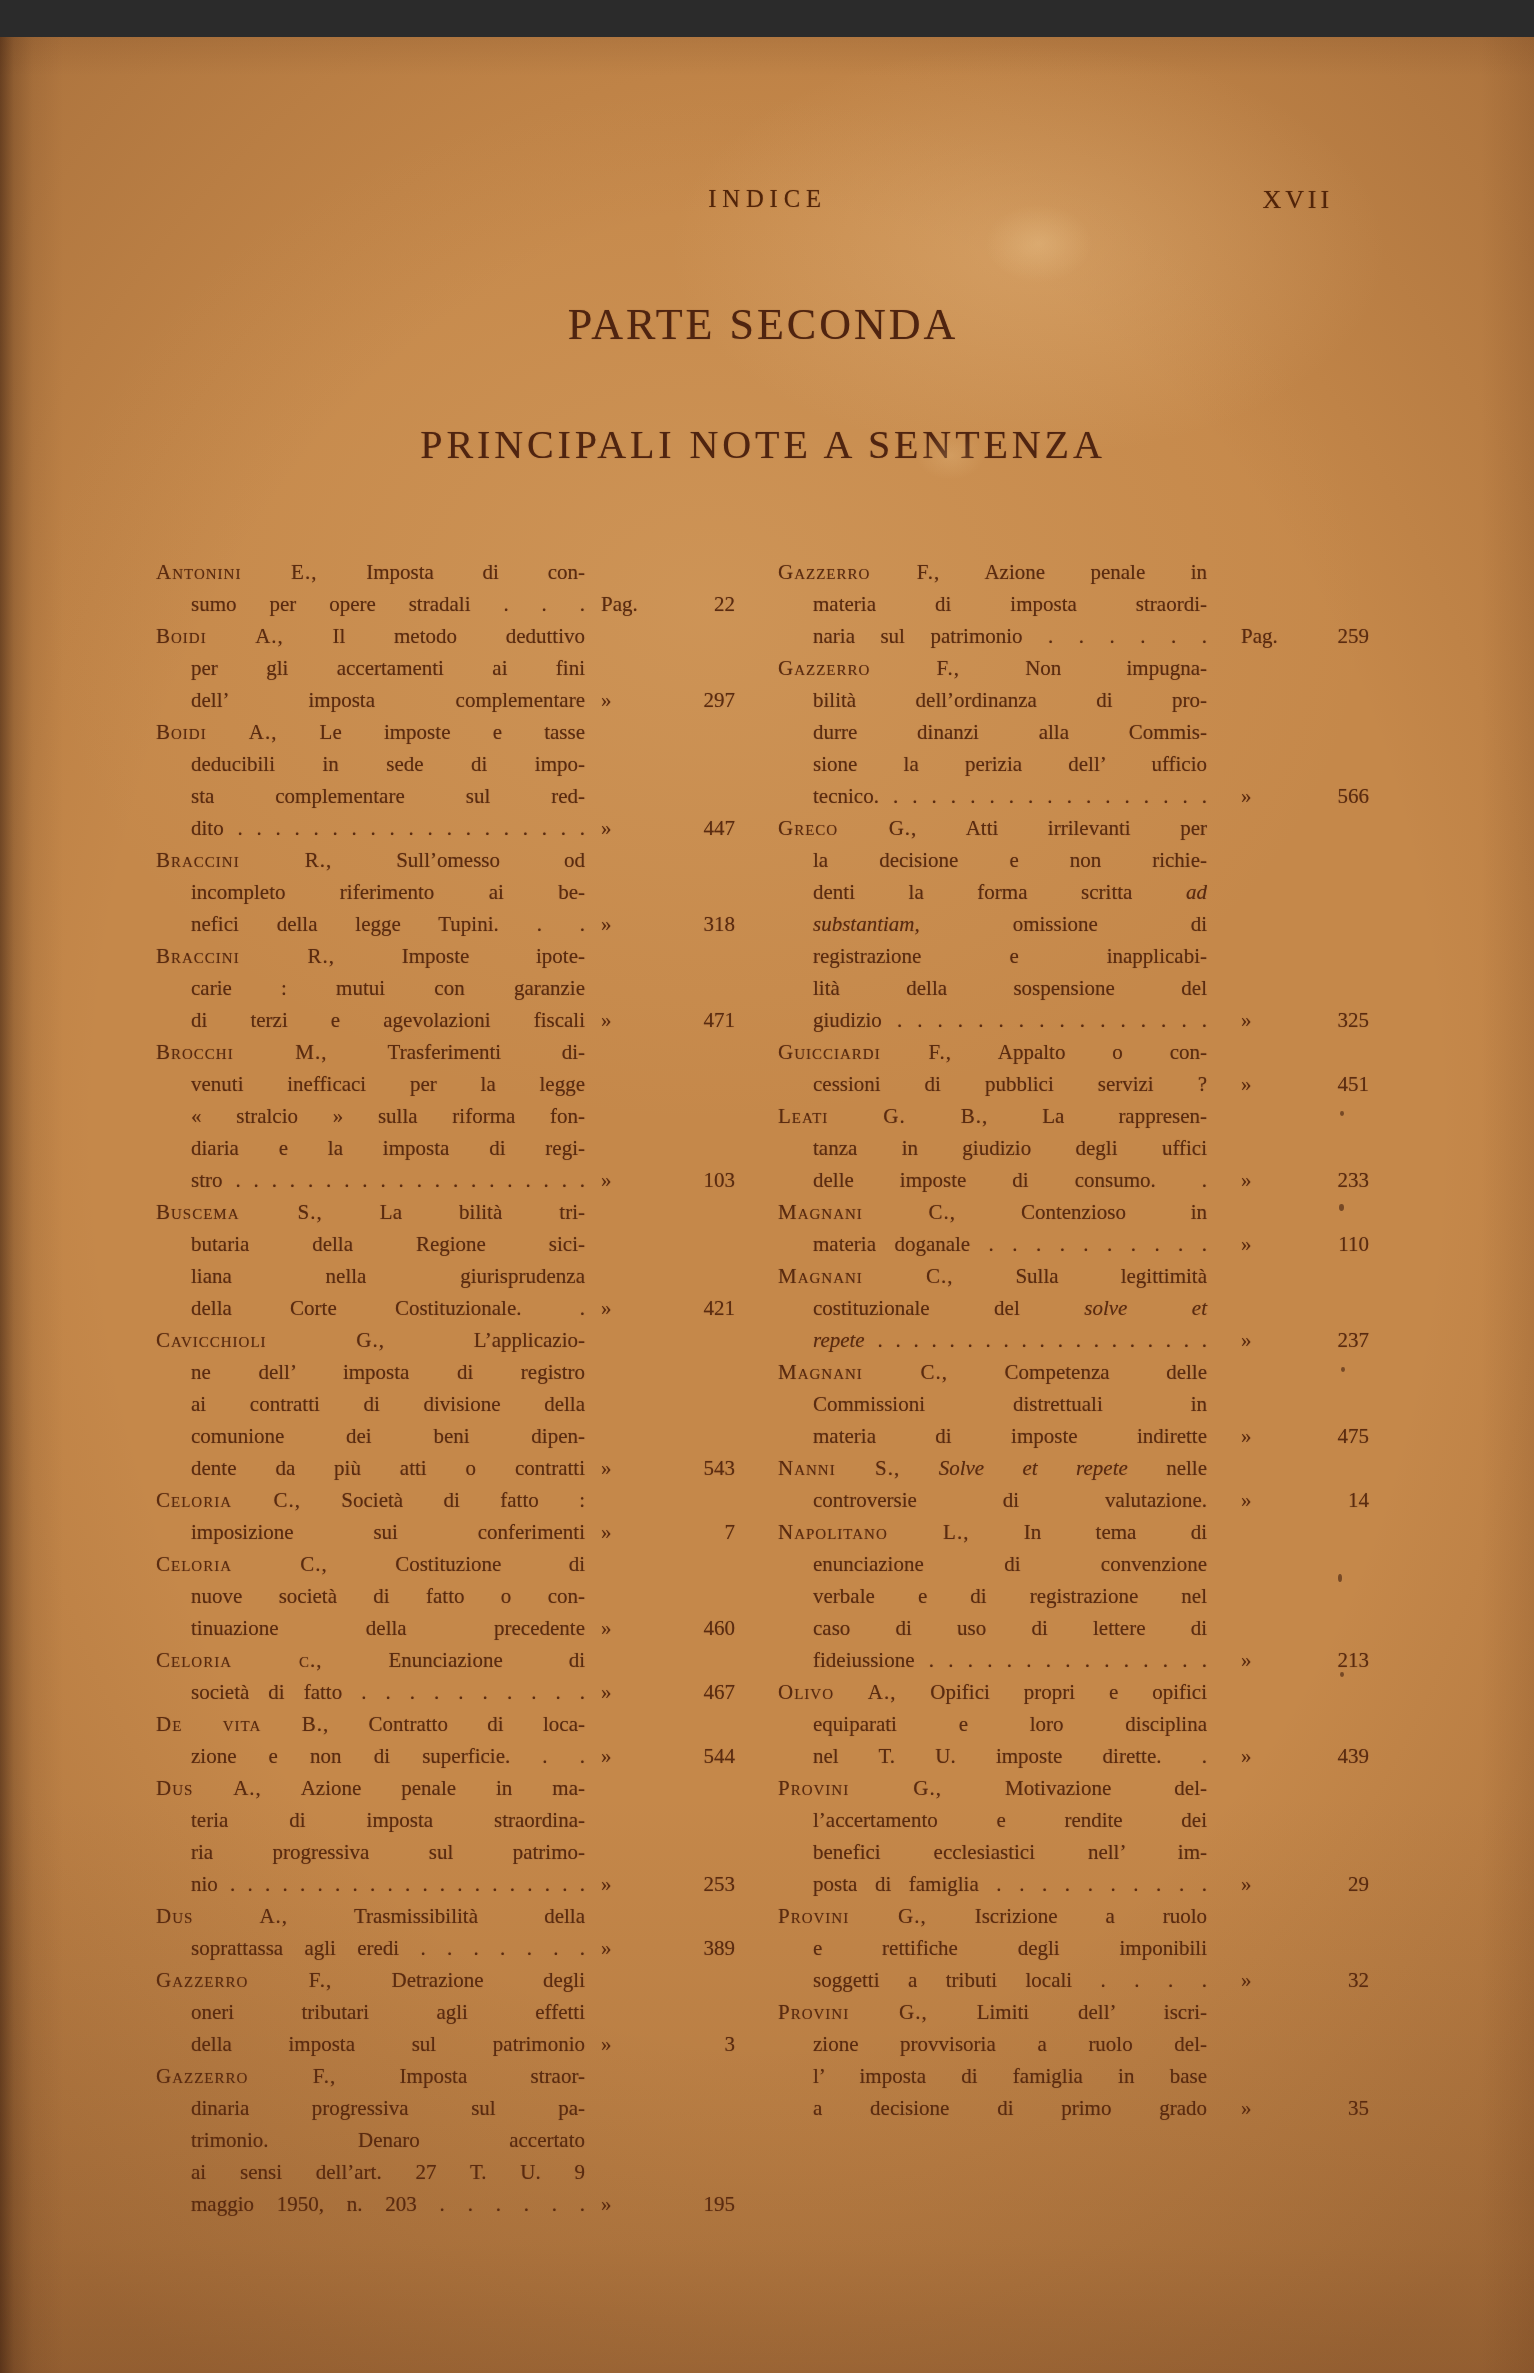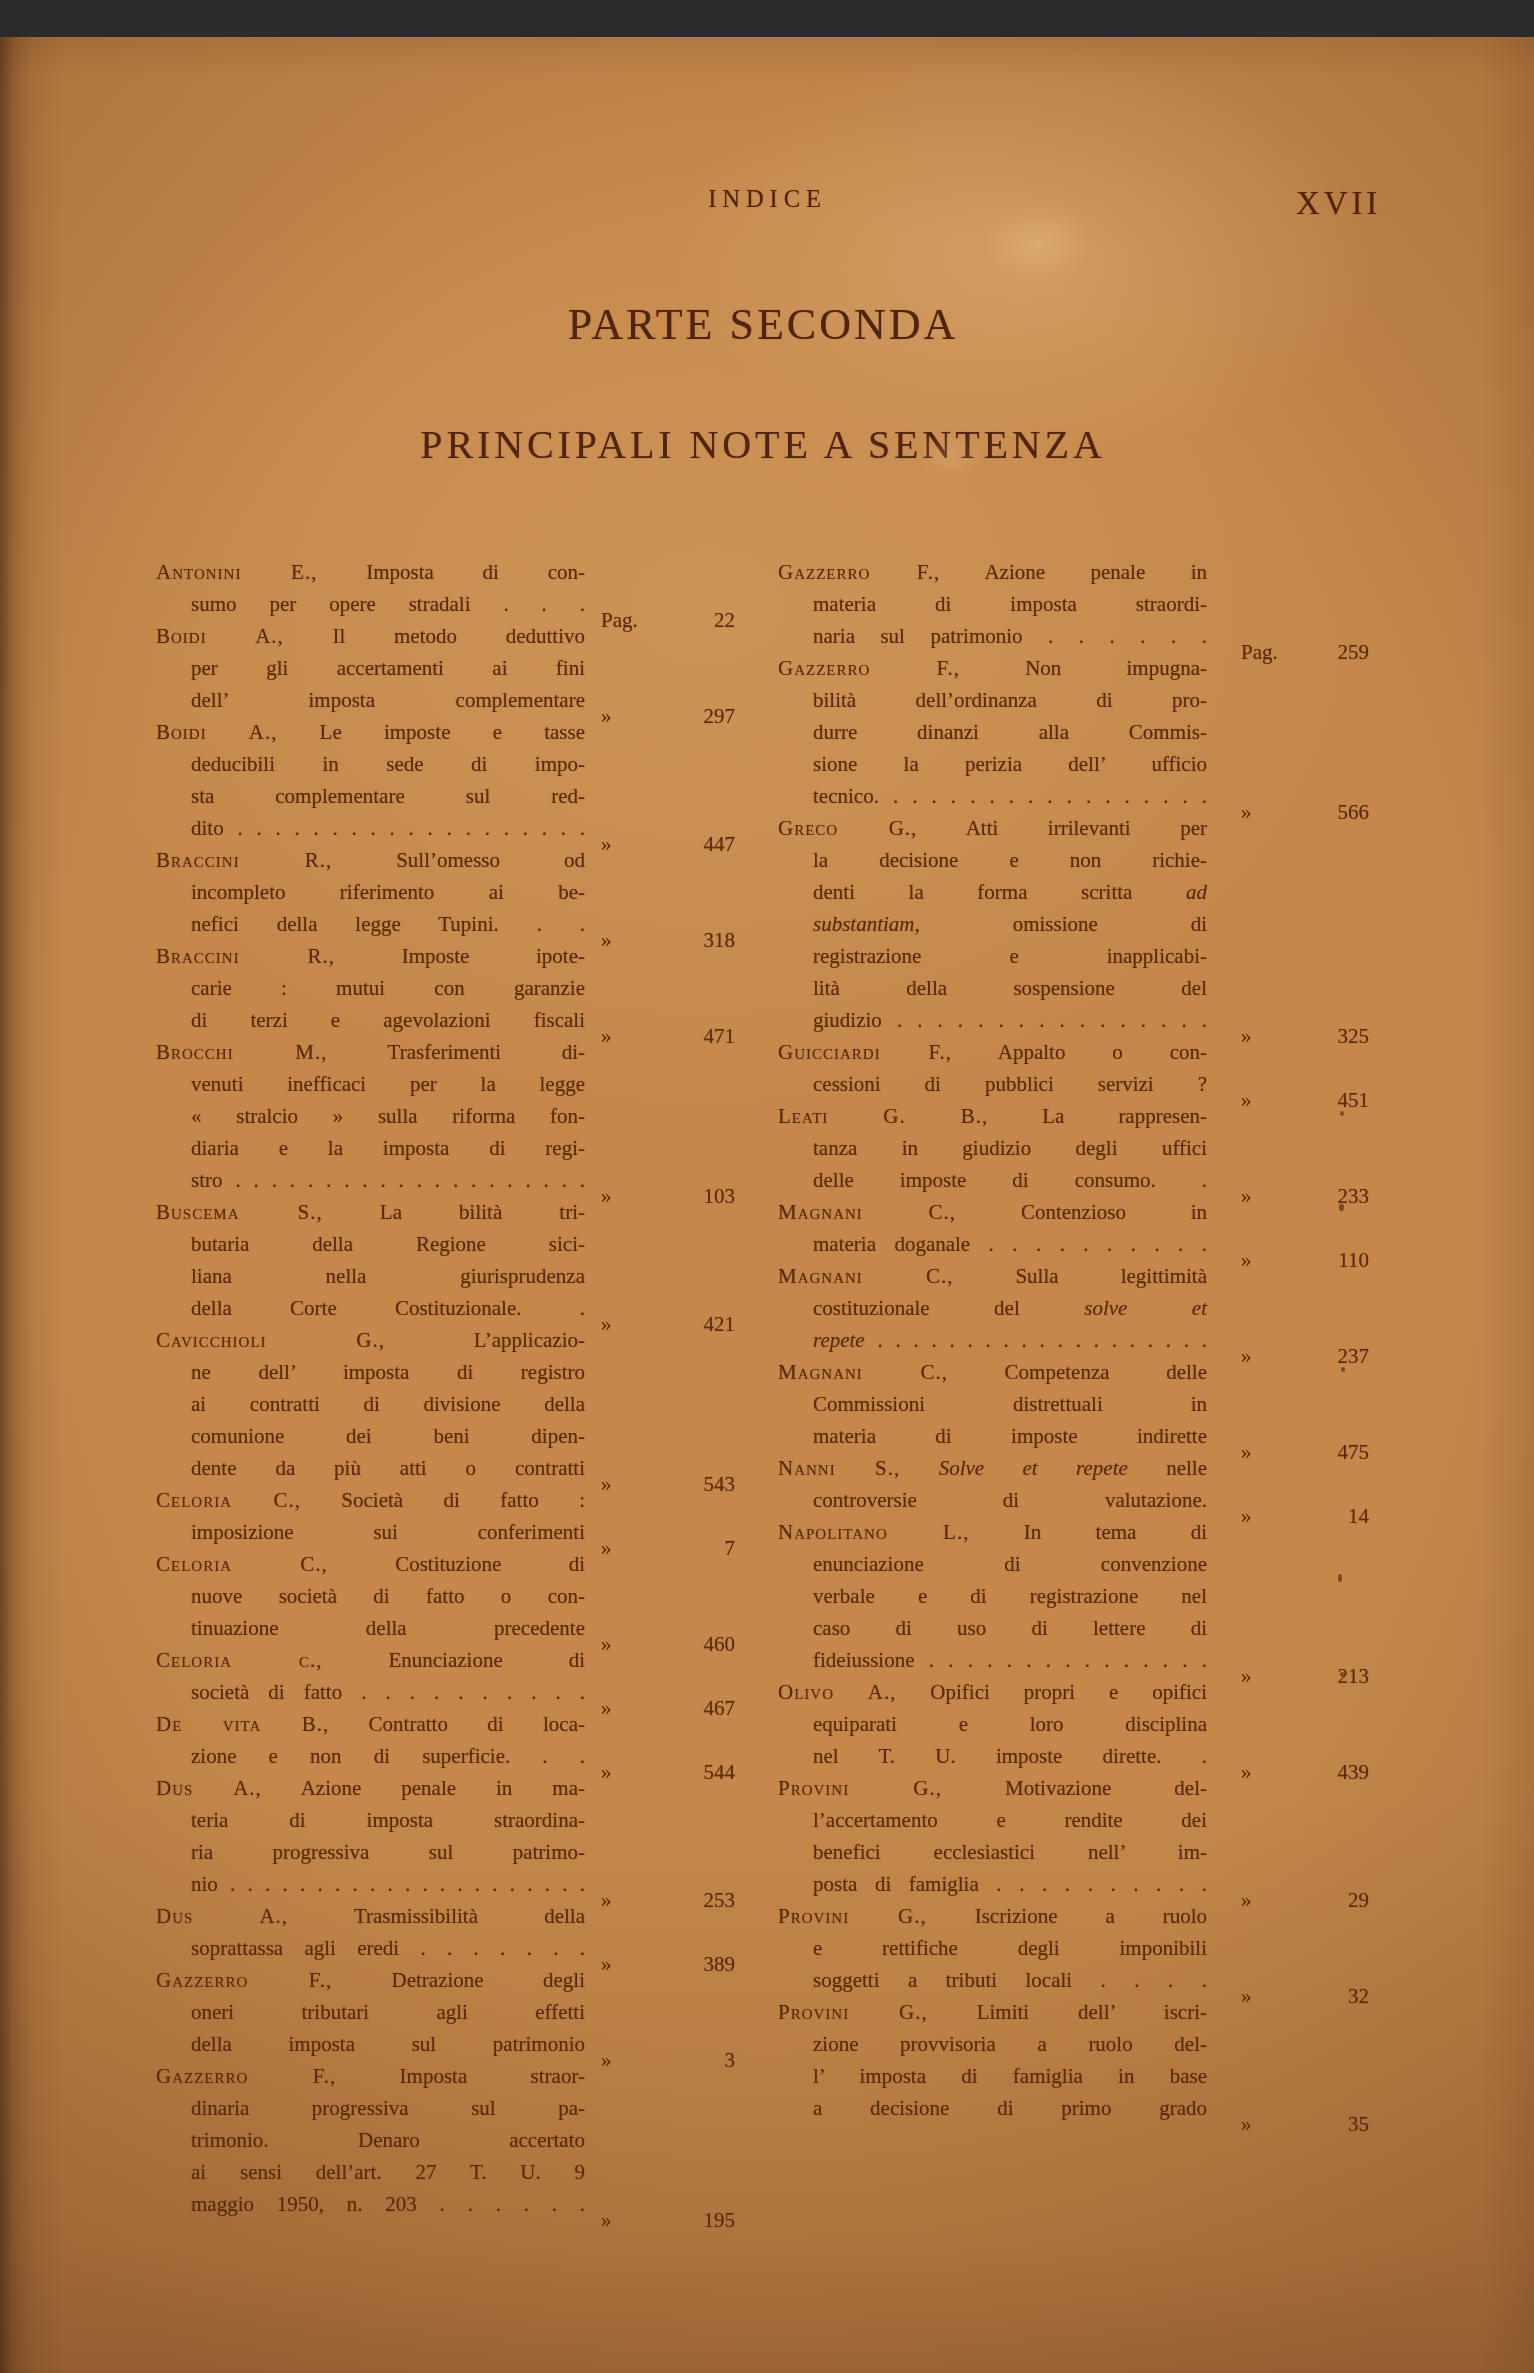--- a/index.html
+++ b/index.html
@@ -20,22 +20,22 @@
       linear-gradient(to bottom, rgba(60,24,8,0.10) 0px, rgba(0,0,0,0) 39px),
       linear-gradient(to bottom, rgba(0,0,0,0) 74%, rgba(72,32,10,0.14) 93%, rgba(64,26,9,0.28) 100%),
       radial-gradient(ellipse 1084px 1478px at 50% 46%, rgba(0,0,0,0) 62%, rgba(80,38,14,0.20) 100%);
     margin-top: 37px;
   }
   .running-head{
     position:absolute;top:148px;left:156px;width:1223px;
     text-align:center;font-size:24.6px;letter-spacing:5.9px;color:#512409;
   }
   .folio{
-    position:absolute;top:148px;left:1296px;width:113px;
-    font-size:33px;letter-spacing:3.9px;color:#512409;
+    position:absolute;top:148px;left:1220px;width:113px;
+    text-align:right;font-size:26px;letter-spacing:3.9px;color:#512409;
   }
   .part-title{
     position:absolute;top:262px;left:156px;width:1214px;margin:0;
     text-align:center;font-size:44px;font-weight:normal;letter-spacing:3px;color:#4f2410;
   }
   .section-title{
     position:absolute;top:384px;left:156px;width:1214px;margin:0;
     text-align:center;font-size:40px;font-weight:normal;letter-spacing:3.9px;color:#4f2410;
   }
   .col{
@@ -47,21 +47,21 @@
   .entry{position:relative;}
   .line{
     position:relative;height:32px;
     text-align:justify;text-align-last:justify;
     white-space:nowrap;
   }
   .line.cont{padding-left:35px;}
   .sc{font-variant:small-caps;letter-spacing:1px;}
   .it{font-style:italic;}
   .ref{
-    position:absolute;top:16px;display:flex;justify-content:space-between;
+    position:absolute;top:0;display:flex;justify-content:space-between;
   }
   .col-left .ref{left:445px;width:134px;}
   .col-right .ref{left:463px;width:128px;}
   .ref-label{min-width:55px;text-align:center;}
   .ref-num{text-align:right;}
   .stain{position:absolute;border-radius:50%;pointer-events:none;}
   .stain-a{left:985px;top:167px;width:108px;height:79px;background:radial-gradient(ellipse, rgba(240,205,150,0.30), rgba(240,205,150,0) 70%);}
   .stain-b{left:916px;top:394px;width:69px;height:49px;background:radial-gradient(ellipse, rgba(240,205,150,0.22), rgba(240,205,150,0) 70%);}
   .speck{position:absolute;background:rgba(55,22,8,0.55);border-radius:50%;width:3.9px;height:4.9px;}
 </style>

